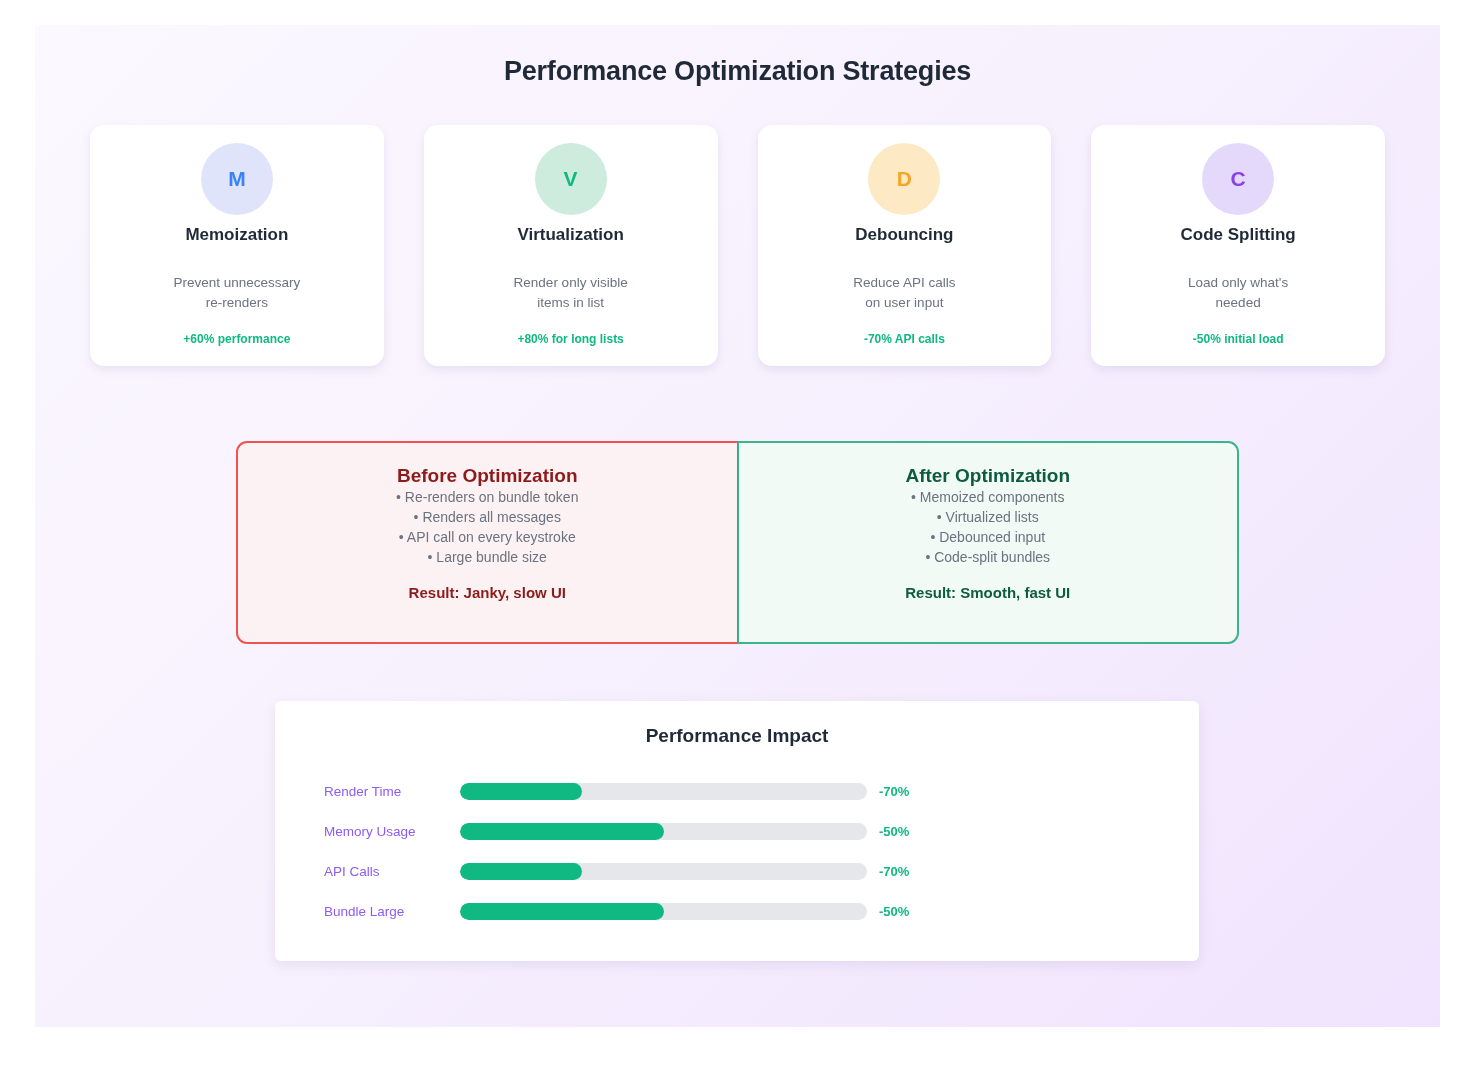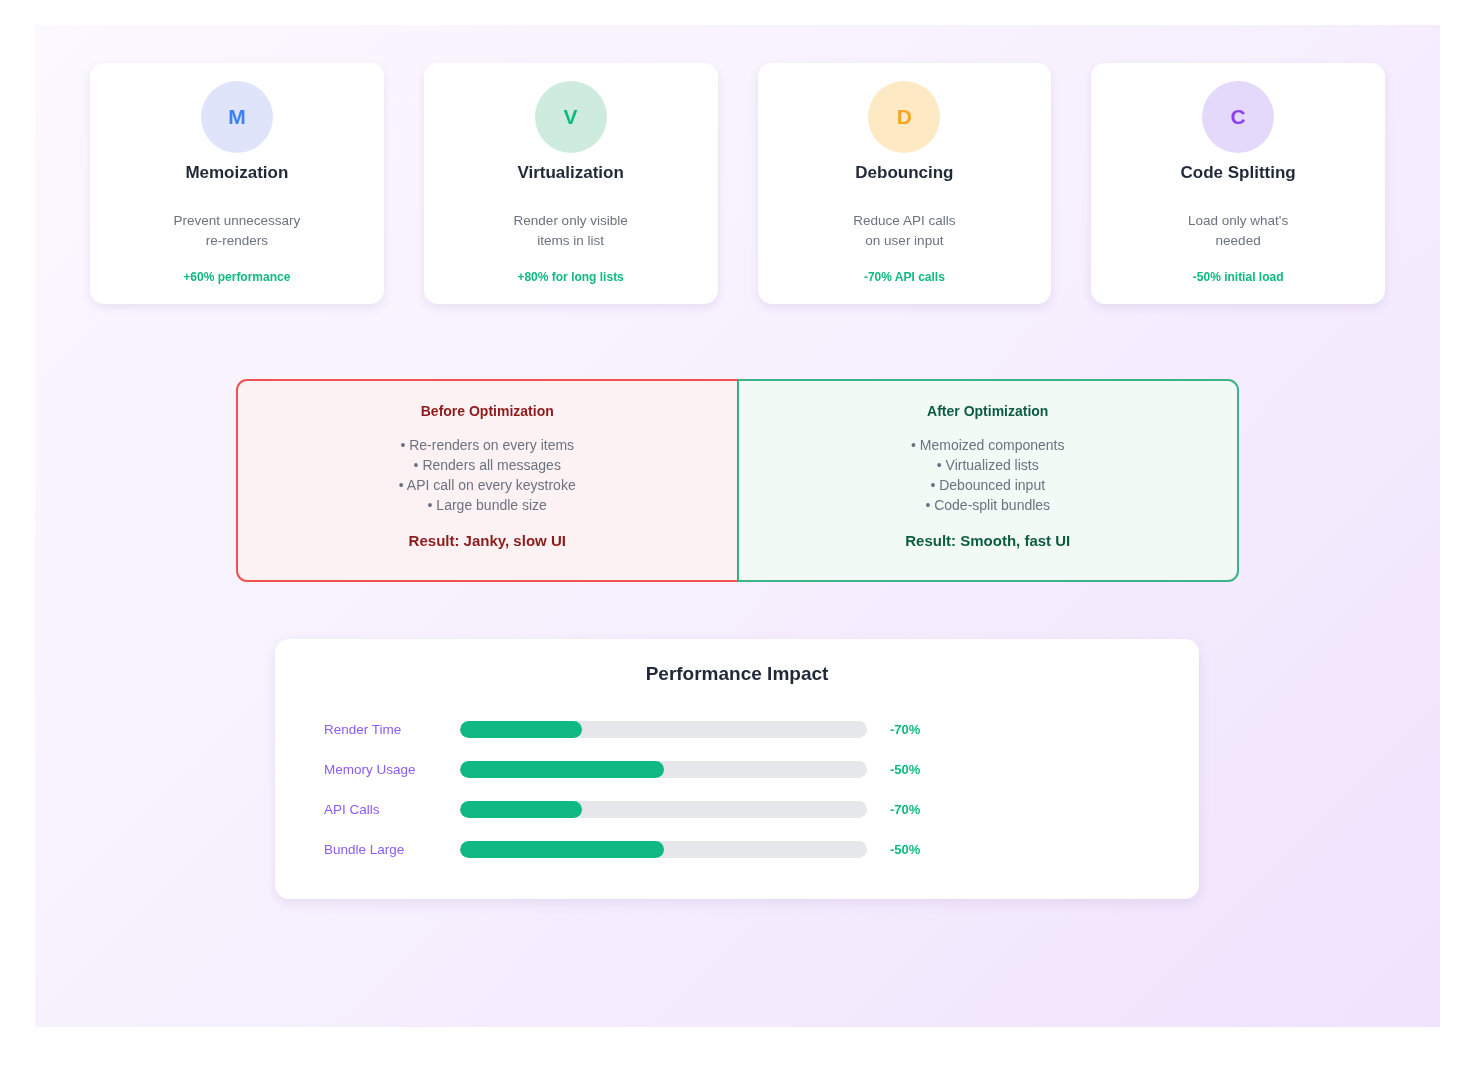--- a/index.html
+++ b/index.html
@@ -105,23 +105,22 @@
   }
 
   .panel-after {
     background: #f2faf6;
     border: 2px solid #3cb489;
     border-radius: 0 11px 11px 0;
     border-left: 1px solid #3cb489;
   }
 
   .panel-heading {
-    font-size: 14px;
-    font-weight: bold;
-    margin-bottom: 16px;
+    font-size: 19px;
+    font-weight: bold;
   }
   .panel-before .panel-heading { color: #8e1b1b; }
   .panel-after  .panel-heading { color: #0d5c42; }
 
   .panel-list { list-style: none; }
   .panel-list li {
     font-size: 14px;
     color: #6b7280;
     line-height: 20px;
   }
@@ -131,21 +130,21 @@
     font-weight: bold;
     margin-top: 17px;
   }
   .panel-before .panel-result { color: #8e1b1b; }
   .panel-after  .panel-result { color: #0d5c42; }
 
   
   .impact-card {
     margin: 57px 241px 0 240px;
     background: #ffffff;
-    border-radius: 14px;
+    border-radius: 6px;
     box-shadow: 0 4px 12px rgba(120, 90, 160, 0.13);
     padding: 24px 30px 30px 30px;
   }
 
   .impact-title {
     text-align: center;
     font-size: 19px;
     font-weight: bold;
     color: #1f2937;
     margin-bottom: 24px;
@@ -175,28 +174,29 @@
   .impact-fill {
     height: 100%;
     background: #10b981;
     border-radius: 9px;
   }
 
   .impact-value {
     font-size: 13px;
     font-weight: bold;
     color: #10b981;
-    padding-left: 23px;
+    padding-left: 12px;
   }
 </style>
 </head>
 <body>
 
 <div id="stage">
 
+  <h1 class="page-title">Performance Optimization Strategies</h1>
 
   <div class="strategy-row">
 
     <div class="strategy-card">
       <div class="card-badge" style="background: rgb(223, 228, 251); color: rgb(59, 130, 246);">
         <span>M</span>
       </div>
       <div class="card-title">Memoization</div>
       <div class="card-desc">
         <span>Prevent unnecessary</span><br>
@@ -241,21 +241,21 @@
       <div class="card-metric">-50% initial load</div>
     </div>
 
   </div>
 
   <div class="compare-row">
 
     <div class="compare-panel panel-before">
       <div class="panel-heading">Before Optimization</div>
       <ul class="panel-list">
-        <li>• Re-renders on every items</li>
+        <li>• Re-renders on bundle token</li>
         <li>• Renders all messages</li>
         <li>• API call on every keystroke</li>
         <li>• Large bundle size</li>
       </ul>
       <div class="panel-result">Result: Janky, slow UI</div>
     </div>
 
     <div class="compare-panel panel-after">
       <div class="panel-heading">After Optimization</div>
       <ul class="panel-list">

